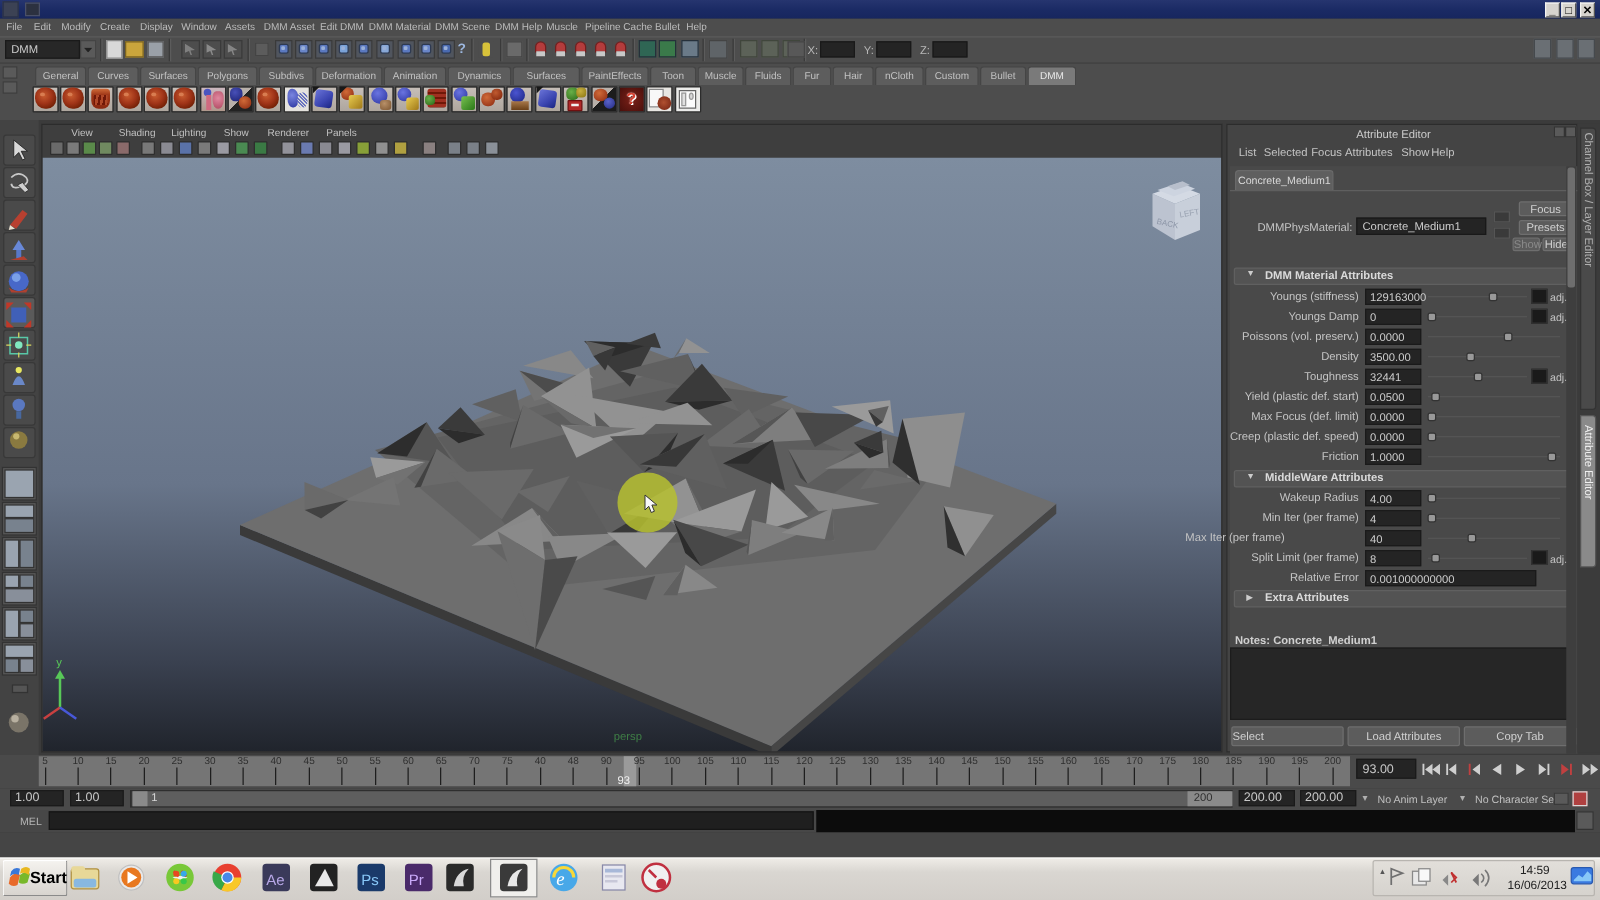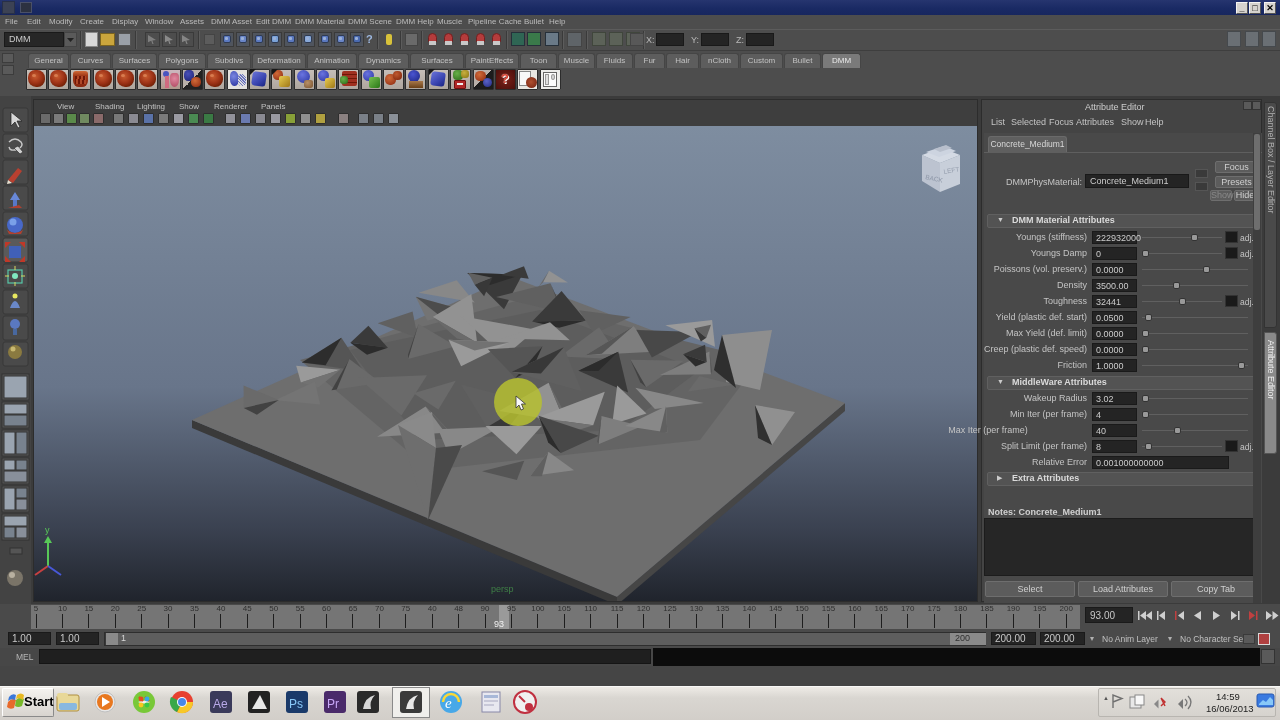--- a/index.html
+++ b/index.html
@@ -447,21 +447,21 @@
 <div class="a" style="left:1195px;top:169px;width:13px;height:9px;background:#3a3a3a;border:1px solid #555"></div>
 <div class="a" style="left:1195px;top:182px;width:13px;height:9px;background:#3a3a3a;border:1px solid #555"></div>
 <div class="a" style="left:1215px;top:161px;width:43px;height:12px;background:#5c5c5c;border:1px solid #6e6e6e;border-radius:2px;color:#d0d0d0;font-size:9px;text-align:center;line-height:10px">Focus</div>
 <div class="a" style="left:1215px;top:176px;width:43px;height:12px;background:#5c5c5c;border:1px solid #6e6e6e;border-radius:2px;color:#d0d0d0;font-size:9px;text-align:center;line-height:10px">Presets</div>
 <div class="a" style="left:1210px;top:190px;width:22px;height:11px;background:#5c5c5c;border:1px solid #6e6e6e;border-radius:2px;color:#8a8a8a;font-size:9px;text-align:center;line-height:9px">Show</div>
 <div class="a" style="left:1234px;top:190px;width:22px;height:11px;background:#5c5c5c;border:1px solid #6e6e6e;border-radius:2px;color:#d0d0d0;font-size:9px;text-align:center;line-height:9px">Hide</div>
 <div class="a" style="left:987px;top:214px;width:268px;height:14px;background:#535353;border:1px solid #606060;border-radius:2px"></div>
 <div class="a" style="left:997px;top:216px;font-size:7px;color:#cccccc;font-weight:normal;white-space:nowrap;">▼</div>
 <div class="a" style="left:1012px;top:215px;font-size:9px;color:#dadada;font-weight:bold;white-space:nowrap;">DMM Material Attributes</div>
 <div class="a" style="left:957px;top:232px;width:130px;text-align:right;font-size:9px;color:#c4c4c4;white-space:nowrap;">Youngs (stiffness)</div>
-<div class="a" style="left:1092px;top:231px;width:45px;height:13px;background:#242424;border:1px solid #1a1a1a;color:#cccccc;font-size:9px;line-height:12px;padding-left:3px">222932000</div>
+<div class="a" style="left:1092px;top:231px;width:45px;height:13px;background:#242424;border:1px solid #1a1a1a;color:#cccccc;font-size:9px;line-height:12px;padding-left:3px">129163000</div>
 <div class="a" style="left:1142px;top:237px;width:80px;height:1px;background:#2a2a2a;border-bottom:1px solid #606060"></div>
 <div class="a" style="left:1191px;top:234px;width:7px;height:7px;background:#999999;border:1px solid #333;border-radius:2px"></div>
 <div class="a" style="left:1225px;top:231px;width:13px;height:12px;background:#1a1a1a;border:1px solid #333"></div>
 <div class="a" style="left:1240px;top:233px;font-size:8.5px;color:#c4c4c4;font-weight:normal;white-space:nowrap;">adj.</div>
 <div class="a" style="left:957px;top:248px;width:130px;text-align:right;font-size:9px;color:#c4c4c4;white-space:nowrap;">Youngs Damp</div>
 <div class="a" style="left:1092px;top:247px;width:45px;height:13px;background:#242424;border:1px solid #1a1a1a;color:#cccccc;font-size:9px;line-height:12px;padding-left:3px">0</div>
 <div class="a" style="left:1142px;top:253px;width:80px;height:1px;background:#2a2a2a;border-bottom:1px solid #606060"></div>
 <div class="a" style="left:1142px;top:250px;width:7px;height:7px;background:#999999;border:1px solid #333;border-radius:2px"></div>
 <div class="a" style="left:1225px;top:247px;width:13px;height:12px;background:#1a1a1a;border:1px solid #333"></div>
 <div class="a" style="left:1240px;top:249px;font-size:8.5px;color:#c4c4c4;font-weight:normal;white-space:nowrap;">adj.</div>
@@ -476,37 +476,37 @@
 <div class="a" style="left:957px;top:296px;width:130px;text-align:right;font-size:9px;color:#c4c4c4;white-space:nowrap;">Toughness</div>
 <div class="a" style="left:1092px;top:295px;width:45px;height:13px;background:#242424;border:1px solid #1a1a1a;color:#cccccc;font-size:9px;line-height:12px;padding-left:3px">32441</div>
 <div class="a" style="left:1142px;top:301px;width:80px;height:1px;background:#2a2a2a;border-bottom:1px solid #606060"></div>
 <div class="a" style="left:1179px;top:298px;width:7px;height:7px;background:#999999;border:1px solid #333;border-radius:2px"></div>
 <div class="a" style="left:1225px;top:295px;width:13px;height:12px;background:#1a1a1a;border:1px solid #333"></div>
 <div class="a" style="left:1240px;top:297px;font-size:8.5px;color:#c4c4c4;font-weight:normal;white-space:nowrap;">adj.</div>
 <div class="a" style="left:957px;top:312px;width:130px;text-align:right;font-size:9px;color:#c4c4c4;white-space:nowrap;">Yield (plastic def. start)</div>
 <div class="a" style="left:1092px;top:311px;width:45px;height:13px;background:#242424;border:1px solid #1a1a1a;color:#cccccc;font-size:9px;line-height:12px;padding-left:3px">0.0500</div>
 <div class="a" style="left:1142px;top:317px;width:106px;height:1px;background:#2a2a2a;border-bottom:1px solid #606060"></div>
 <div class="a" style="left:1145px;top:314px;width:7px;height:7px;background:#999999;border:1px solid #333;border-radius:2px"></div>
-<div class="a" style="left:957px;top:328px;width:130px;text-align:right;font-size:9px;color:#c4c4c4;white-space:nowrap;">Max Yield (def. limit)</div>
+<div class="a" style="left:957px;top:328px;width:130px;text-align:right;font-size:9px;color:#c4c4c4;white-space:nowrap;">Max Focus (def. limit)</div>
 <div class="a" style="left:1092px;top:327px;width:45px;height:13px;background:#242424;border:1px solid #1a1a1a;color:#cccccc;font-size:9px;line-height:12px;padding-left:3px">0.0000</div>
 <div class="a" style="left:1142px;top:333px;width:106px;height:1px;background:#2a2a2a;border-bottom:1px solid #606060"></div>
 <div class="a" style="left:1142px;top:330px;width:7px;height:7px;background:#999999;border:1px solid #333;border-radius:2px"></div>
 <div class="a" style="left:957px;top:344px;width:130px;text-align:right;font-size:9px;color:#c4c4c4;white-space:nowrap;">Creep (plastic def. speed)</div>
 <div class="a" style="left:1092px;top:343px;width:45px;height:13px;background:#242424;border:1px solid #1a1a1a;color:#cccccc;font-size:9px;line-height:12px;padding-left:3px">0.0000</div>
 <div class="a" style="left:1142px;top:349px;width:106px;height:1px;background:#2a2a2a;border-bottom:1px solid #606060"></div>
 <div class="a" style="left:1142px;top:346px;width:7px;height:7px;background:#999999;border:1px solid #333;border-radius:2px"></div>
 <div class="a" style="left:957px;top:360px;width:130px;text-align:right;font-size:9px;color:#c4c4c4;white-space:nowrap;">Friction</div>
 <div class="a" style="left:1092px;top:359px;width:45px;height:13px;background:#242424;border:1px solid #1a1a1a;color:#cccccc;font-size:9px;line-height:12px;padding-left:3px">1.0000</div>
 <div class="a" style="left:1142px;top:365px;width:106px;height:1px;background:#2a2a2a;border-bottom:1px solid #606060"></div>
 <div class="a" style="left:1238px;top:362px;width:7px;height:7px;background:#999999;border:1px solid #333;border-radius:2px"></div>
 <div class="a" style="left:987px;top:376px;width:268px;height:14px;background:#535353;border:1px solid #606060;border-radius:2px"></div>
 <div class="a" style="left:997px;top:378px;font-size:7px;color:#cccccc;font-weight:normal;white-space:nowrap;">▼</div>
 <div class="a" style="left:1012px;top:377px;font-size:9px;color:#dadada;font-weight:bold;white-space:nowrap;">MiddleWare Attributes</div>
 <div class="a" style="left:957px;top:393px;width:130px;text-align:right;font-size:9px;color:#c4c4c4;white-space:nowrap;">Wakeup Radius</div>
-<div class="a" style="left:1092px;top:392px;width:45px;height:13px;background:#242424;border:1px solid #1a1a1a;color:#cccccc;font-size:9px;line-height:12px;padding-left:3px">3.02</div>
+<div class="a" style="left:1092px;top:392px;width:45px;height:13px;background:#242424;border:1px solid #1a1a1a;color:#cccccc;font-size:9px;line-height:12px;padding-left:3px">4.00</div>
 <div class="a" style="left:1142px;top:398px;width:106px;height:1px;background:#2a2a2a;border-bottom:1px solid #606060"></div>
 <div class="a" style="left:1142px;top:395px;width:7px;height:7px;background:#999999;border:1px solid #333;border-radius:2px"></div>
 <div class="a" style="left:957px;top:409px;width:130px;text-align:right;font-size:9px;color:#c4c4c4;white-space:nowrap;">Min Iter (per frame)</div>
 <div class="a" style="left:1092px;top:408px;width:45px;height:13px;background:#242424;border:1px solid #1a1a1a;color:#cccccc;font-size:9px;line-height:12px;padding-left:3px">4</div>
 <div class="a" style="left:1142px;top:414px;width:106px;height:1px;background:#2a2a2a;border-bottom:1px solid #606060"></div>
 <div class="a" style="left:1142px;top:411px;width:7px;height:7px;background:#999999;border:1px solid #333;border-radius:2px"></div>
 <div class="a" style="left:923px;top:425px;width:130px;text-align:center;font-size:9px;color:#c4c4c4;white-space:nowrap;">Max Iter (per frame)</div>
 <div class="a" style="left:1092px;top:424px;width:45px;height:13px;background:#242424;border:1px solid #1a1a1a;color:#cccccc;font-size:9px;line-height:12px;padding-left:3px">40</div>
 <div class="a" style="left:1142px;top:430px;width:106px;height:1px;background:#2a2a2a;border-bottom:1px solid #606060"></div>
 <div class="a" style="left:1174px;top:427px;width:7px;height:7px;background:#999999;border:1px solid #333;border-radius:2px"></div>
@@ -516,21 +516,21 @@
 <div class="a" style="left:1145px;top:443px;width:7px;height:7px;background:#999999;border:1px solid #333;border-radius:2px"></div>
 <div class="a" style="left:1225px;top:440px;width:13px;height:12px;background:#1a1a1a;border:1px solid #333"></div>
 <div class="a" style="left:1240px;top:442px;font-size:8.5px;color:#c4c4c4;font-weight:normal;white-space:nowrap;">adj.</div>
 <div class="a" style="left:957px;top:457px;width:130px;text-align:right;font-size:9px;color:#c4c4c4;white-space:nowrap;">Relative Error</div>
 <div class="a" style="left:1092px;top:456px;width:137px;height:13px;background:#242424;border:1px solid #1a1a1a;color:#cccccc;font-size:9px;line-height:12px;padding-left:3px">0.001000000000</div>
 <div class="a" style="left:987px;top:472px;width:268px;height:14px;background:#535353;border:1px solid #606060;border-radius:2px"></div>
 <div class="a" style="left:997px;top:474px;font-size:7px;color:#cccccc;font-weight:normal;white-space:nowrap;">▶</div>
 <div class="a" style="left:1012px;top:473px;font-size:9px;color:#dadada;font-weight:bold;white-space:nowrap;">Extra Attributes</div>
 <div class="a" style="left:988px;top:507px;font-size:9px;color:#d0d0d0;font-weight:bold;white-space:nowrap;">Notes: Concrete_Medium1</div>
 <div class="a" style="left:984px;top:518px;width:276px;height:58px;background:#262626;border:1px solid #1c1c1c"></div>
-<div class="a" style="left:985px;top:581px;width:90px;height:16px;background:#5c5c5c;border:1px solid #6e6e6e;border-radius:2px;color:#d0d0d0;font-size:9px;text-align:center;line-height:14px">Select</div>
+<div class="a" style="left:985px;top:581px;width:90px;height:16px;background:#5c5c5c;border:1px solid #6e6e6e;border-radius:2px;color:#d0d0d0;font-size:9px;line-height:14px">Select</div>
 <div class="a" style="left:1078px;top:581px;width:90px;height:16px;background:#5c5c5c;border:1px solid #6e6e6e;border-radius:2px;color:#d0d0d0;font-size:9px;text-align:center;line-height:14px">Load Attributes</div>
 <div class="a" style="left:1171px;top:581px;width:90px;height:16px;background:#5c5c5c;border:1px solid #6e6e6e;border-radius:2px;color:#d0d0d0;font-size:9px;text-align:center;line-height:14px">Copy Tab</div>
 <div class="a" style="left:1262px;top:99px;width:18px;height:503px;background:#3b3b3b"></div>
 <div class="a" style="left:1264px;top:102px;width:13px;height:226px;background:#4a4a4a;border:1px solid #333;border-radius:0 3px 3px 0"></div>
 <div class="a" style="left:1276px;top:106px;width:220px;transform:rotate(90deg);transform-origin:0 0;font-size:9px;color:#b0b0b0;white-space:nowrap;">Channel Box / Layer Editor</div>
 <div class="a" style="left:1264px;top:332px;width:13px;height:122px;background:#8a8a8a;border:1px solid #555;border-radius:0 3px 3px 0"></div>
 <div class="a" style="left:1276px;top:340px;width:110px;transform:rotate(90deg);transform-origin:0 0;font-size:9px;color:#f0f0f0;white-space:nowrap;">Attribute Editor</div>
 <div class="a" style="left:1253px;top:133px;width:8px;height:470px;background:#3e3e3e"></div>
 <div class="a" style="left:1254px;top:134px;width:6px;height:96px;background:#6e6e6e;border-radius:2px"></div>
 <div class="a" style="left:0px;top:604px;width:1280px;height:27px;background:#4a4a4a"></div>

